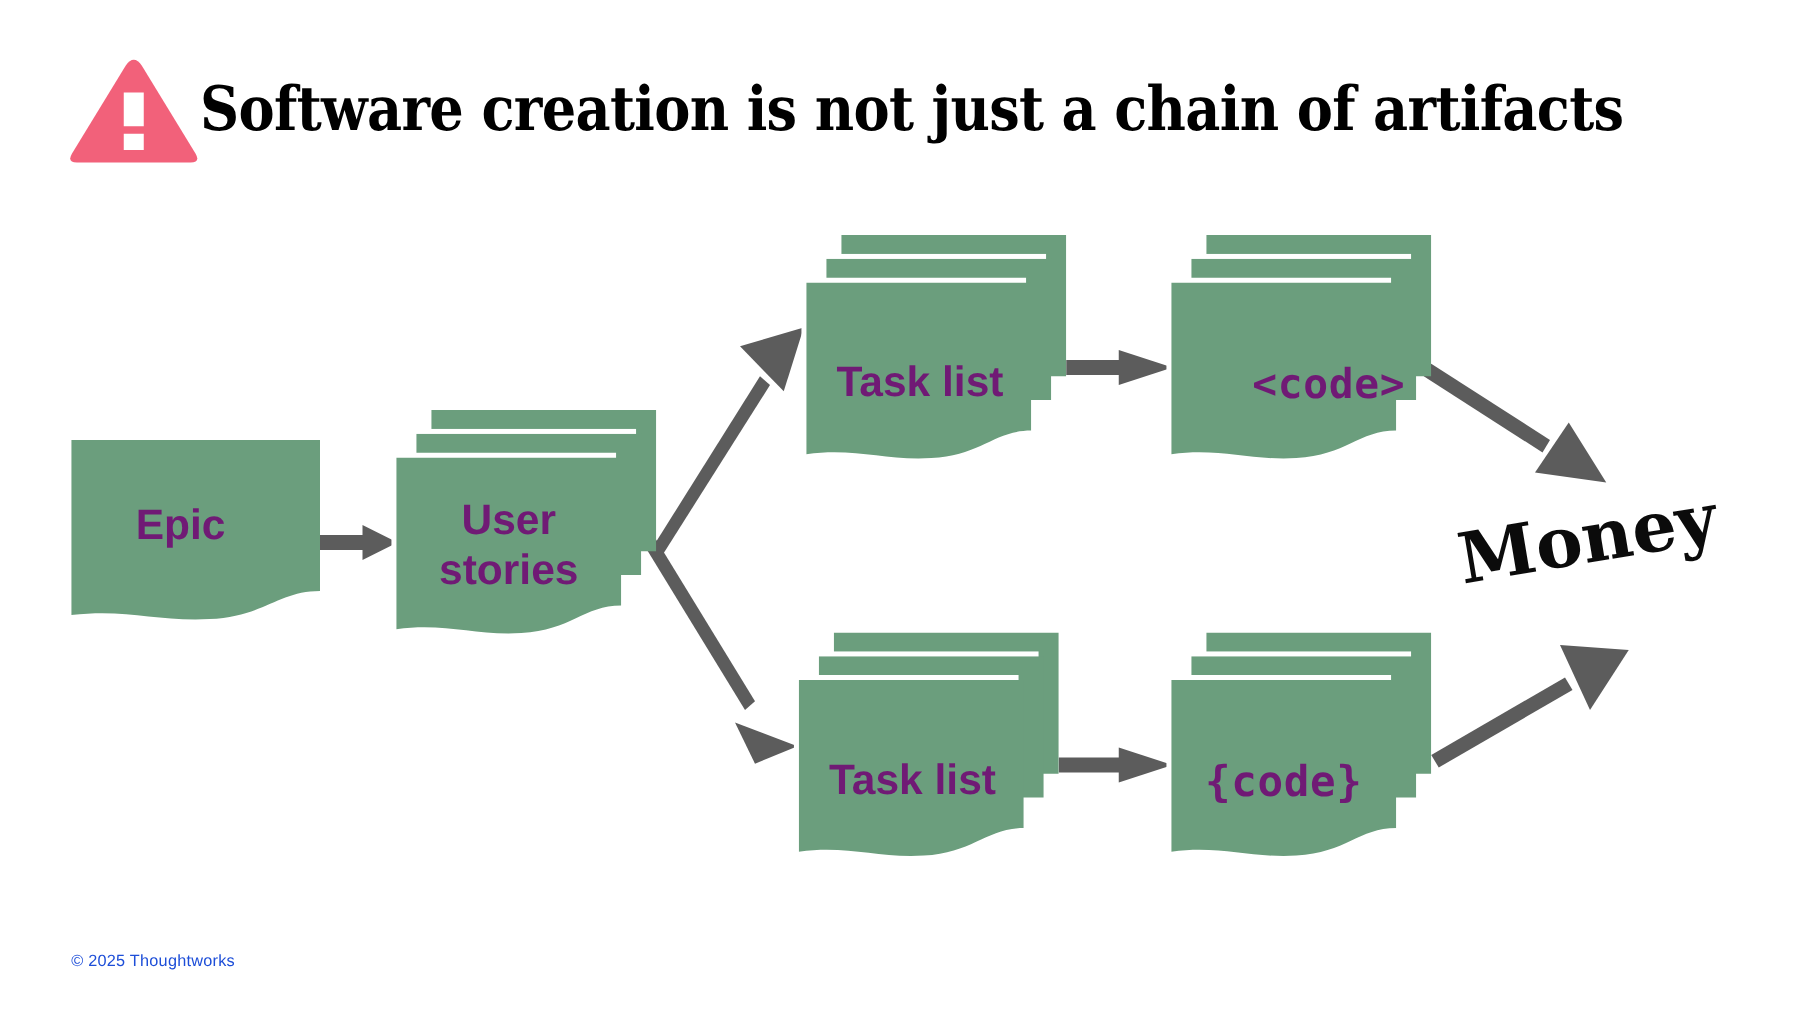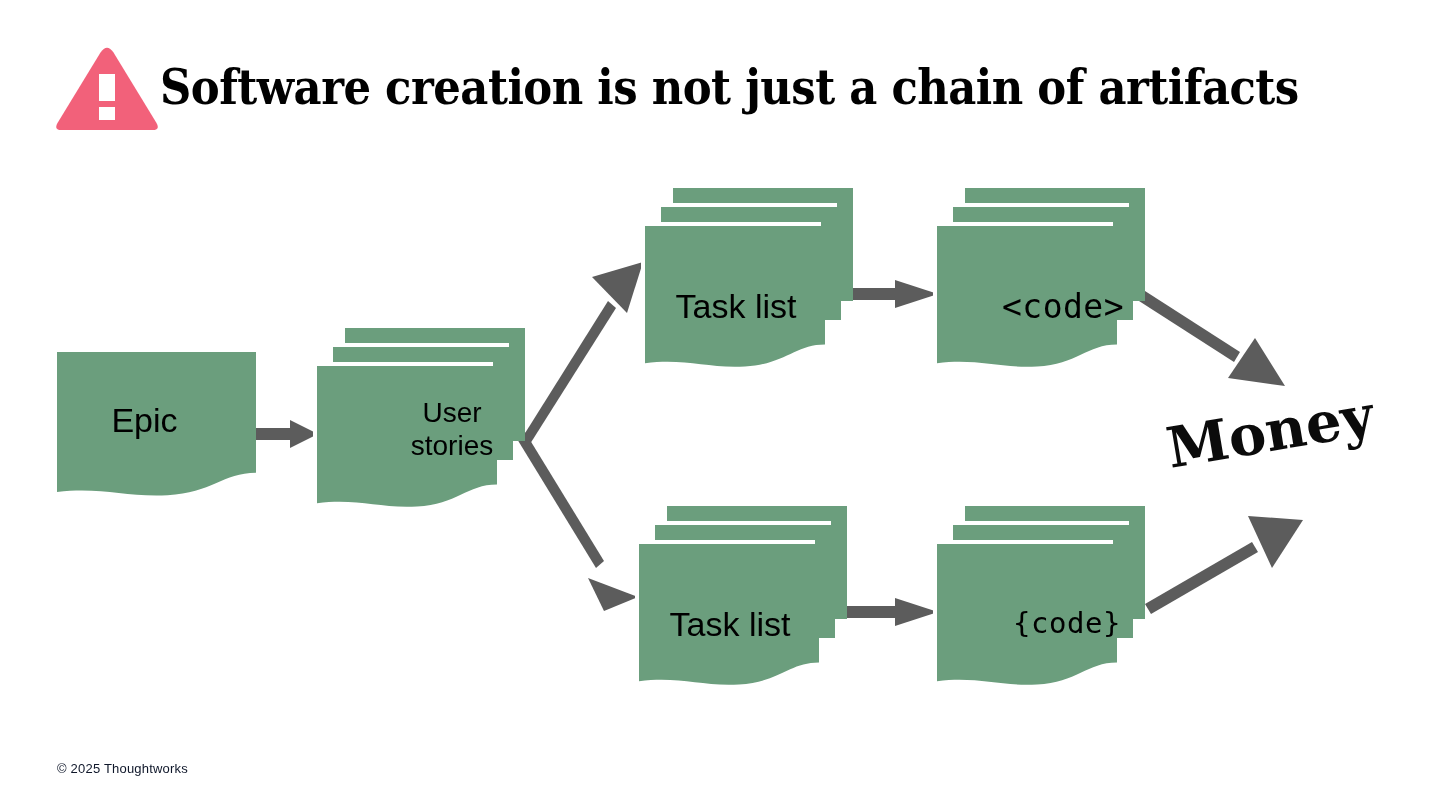--- a/index.html
+++ b/index.html
@@ -61,23 +61,23 @@
     left: 0;
     top: 0;
     width: 1440px;
     height: 810px;
     display: block;
   }
 
   
   .node-label {
     position: absolute;
-    color: #000000;
+    color: #701a75;
     font-family: "Liberation Sans", sans-serif;
-    font-weight: normal;
+    font-weight: bold;
     text-align: center;
     white-space: pre;
     pointer-events: none;
     line-height: 1.18;
   }
   .node-label.mono {
     font-family: "DejaVu Sans Mono", "Liberation Mono", monospace;
     letter-spacing: 0.5px;
   }
 
@@ -96,21 +96,21 @@
     white-space: nowrap;
     text-align: center;
   }
 
   
   #slide-footer {
     position: absolute;
     left: 57px;
     top: 761px;
     font-size: 13px;
-    color: #0f172a;
+    color: #1d4ed8;
     letter-spacing: 0.2px;
     font-family: "Liberation Sans", sans-serif;
   }
 </style>
 </head>
 <body>
 
 <div id="slide-header">
 
   <svg id="warning-icon" viewBox="0 0 110 84" aria-hidden="true">
@@ -215,27 +215,27 @@
       <use href="#doc-plain" x="965" y="506" width="180" height="145" fill="#6B9E7D"></use>
       <use href="#doc-plain" x="949" y="521" width="180" height="145" fill="#ffffff"></use>
       <use href="#doc-plain" x="953" y="525" width="180" height="145" fill="#6B9E7D"></use>
       <use href="#doc-shape" x="933" y="540" width="180" height="152" fill="#ffffff"></use>
       <use href="#doc-shape" x="937" y="544" width="180" height="152" fill="#6B9E7D"></use>
     </g>
   </svg>
 
   <div class="node-label" style="left:57px; top:400px; width:175px; font-size:34px;">Epic</div>
 
-  <div class="node-label" style="left:317px; top:396px; width:180px; font-size:28px;padding-left:45px;">User
+  <div class="node-label" style="left:317px; top:396px; width:180px; font-size:34px;">User
 stories</div>
 
   <div class="node-label" style="left:641px; top:286px; width:190px; font-size:34px;">Task list</div>
 
   <div class="node-label mono" style="left:937px; top:288px; width:180px; font-size:33px;padding-left:36px;">&lt;code&gt;</div>
 
   <div class="node-label" style="left:635px; top:604px; width:190px; font-size:34px;">Task list</div>
 
-  <div class="node-label mono" style="left:937px; top:606px; width:180px; font-size:29px;padding-left:40px;">{code}</div>
+  <div class="node-label mono" style="left:937px; top:606px; width:180px; font-size:34px;">{code}</div>
 
   <div id="money-label">Money</div>
 </div>
 
 <div id="slide-footer">© 2025 Thoughtworks</div>
 
 </body></html>

